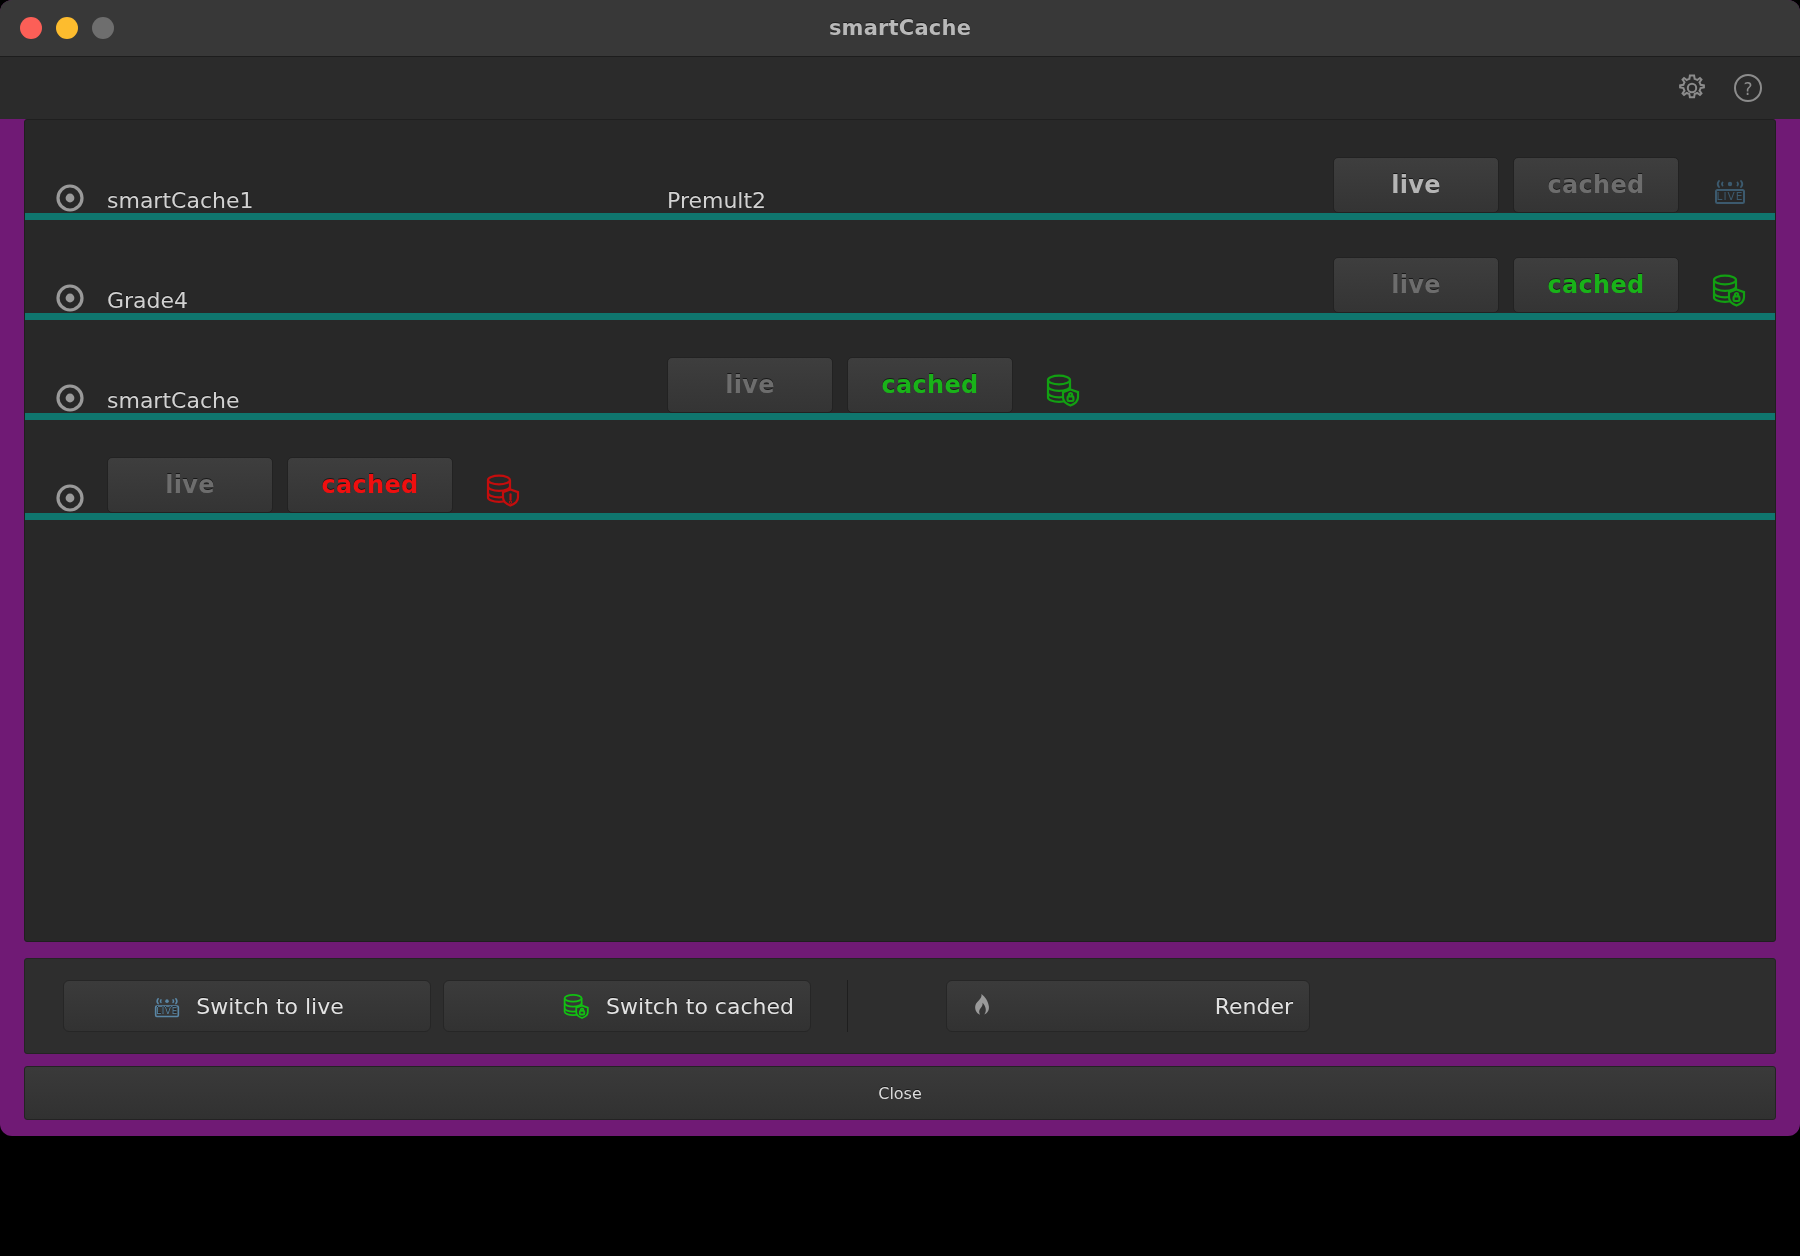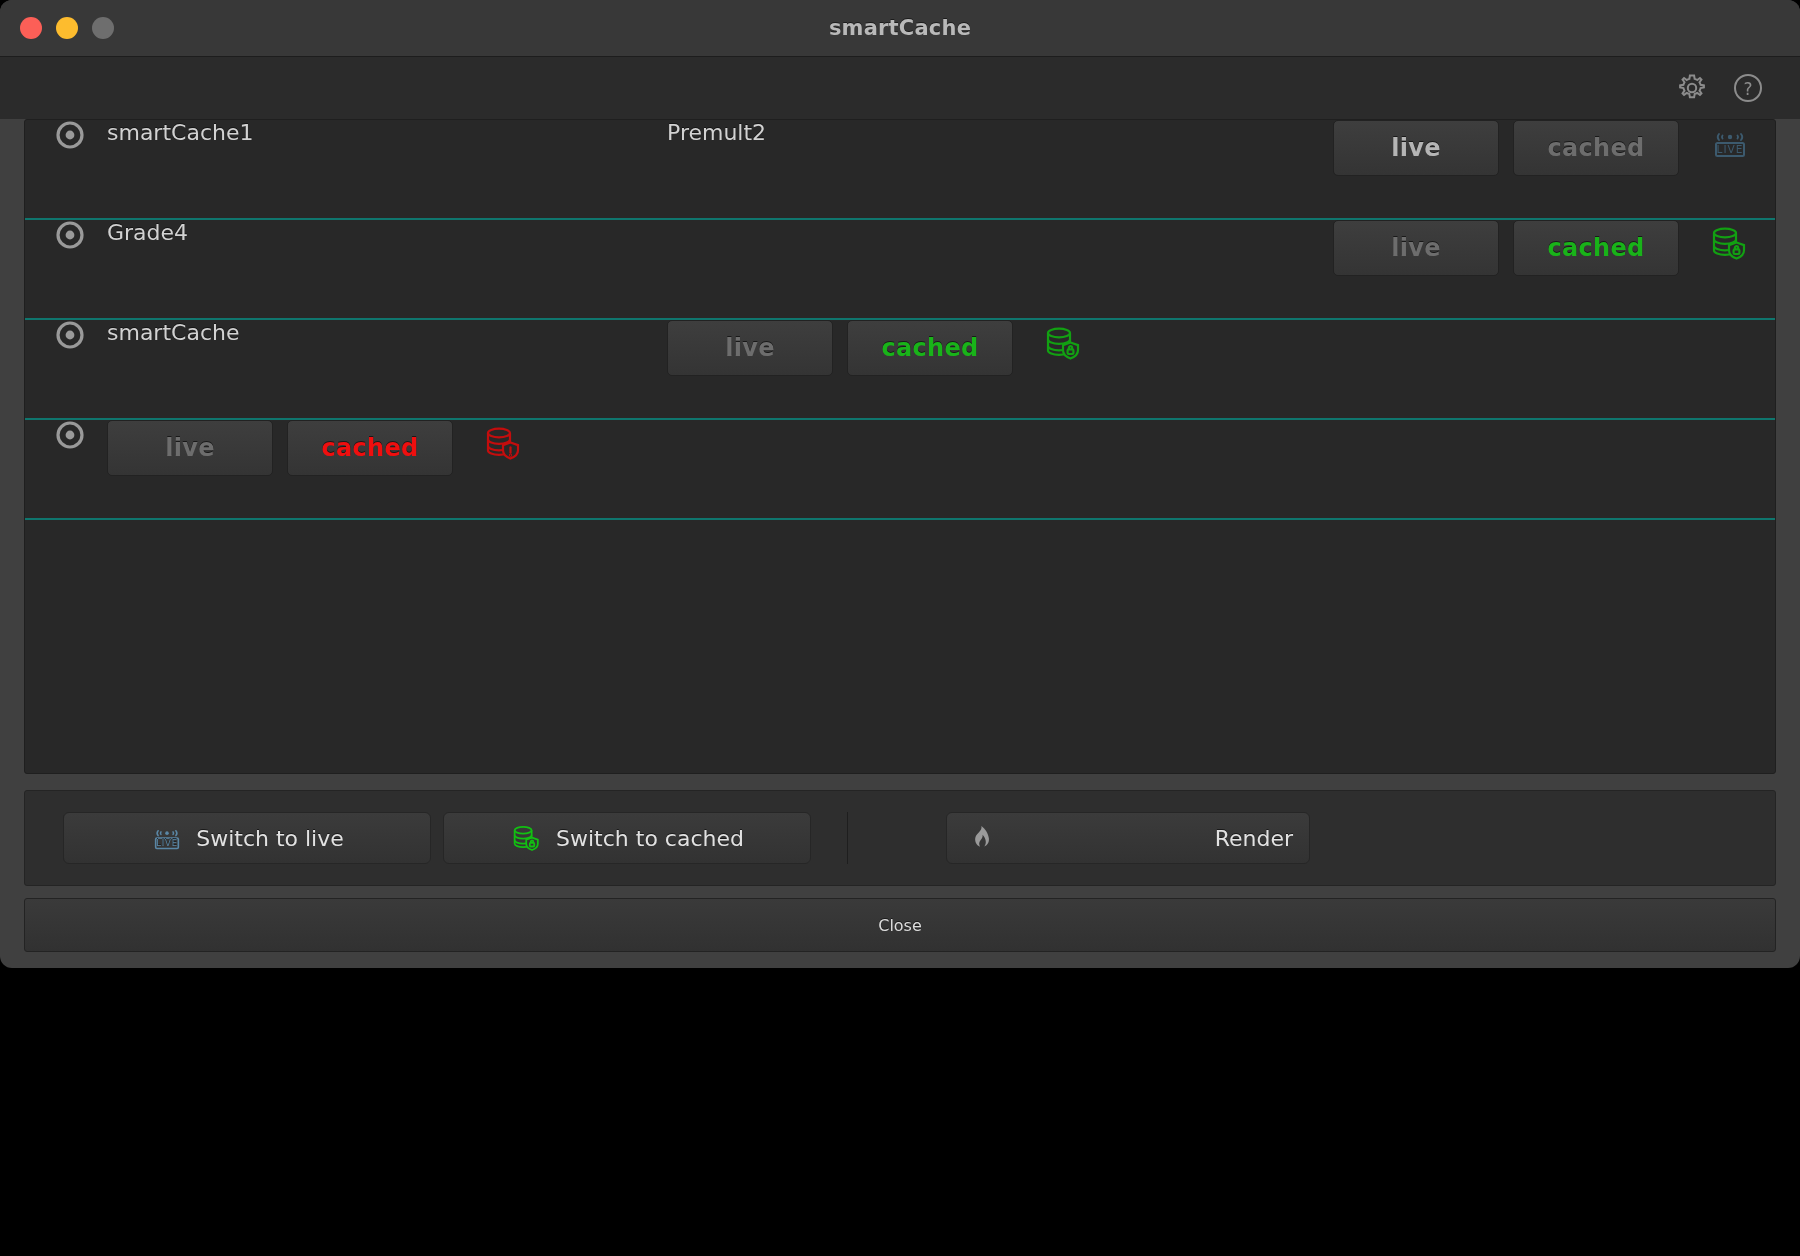--- a/index.html
+++ b/index.html
@@ -1,22 +1,22 @@
 <!DOCTYPE html>
 <html><head>
 <meta charset="utf-8">
 <style>
   html,body{margin:0;padding:0;background:#000;}
   body{width:1800px;height:1256px;overflow:hidden;
        font-family:"DejaVu Sans","Liberation Sans",sans-serif;}
 
   
   .window{
-    position:absolute;left:0;top:0;width:1800px;height:968px;
-    background:#404040;border-radius:12px;overflow:hidden;
+    position:absolute;left:0;top:0;width:1800px;height:1136px;
+    background:#701a75;border-radius:12px;overflow:hidden;
     display:flex;flex-direction:column;
   }
   
   .titlebar{
     height:56px;flex:0 0 56px;background:#383838;
     border-bottom:1px solid #1d1d1d;
     display:flex;align-items:center;position:relative;
   }
   .traffic{display:flex;gap:14px;margin-left:20px;}
   .dot{width:22px;height:22px;border-radius:50%;}
@@ -41,22 +41,22 @@
   
   .list-panel{
     margin:0 24px;flex:1 1 auto;min-height:0;
     background:#282828;
     border:1px solid #1f1f1f;
     border-radius:3px;
     overflow:hidden;
     display:flex;flex-direction:column;
   }
   .row{
-    flex:0 0 100px;height:100px;display:flex;align-items:flex-start;
-    border-bottom:2px solid #0f766e;
+    flex:0 0 100px;height:100px;display:flex;align-items:flex-end;
+    border-bottom:7px solid #0f766e;
     padding:0 0 0 30px;box-sizing:border-box;
   }
   .row:last-of-type{border-bottom:1px solid #323232;}
   .filler{flex:1 1 auto;}
 
   .radio{width:30px;height:30px;flex:0 0 30px;margin-right:22px;}
   .cache-name{
     color:#d2d2d2;font-size:22px;flex:0 0 560px;
     text-shadow:0 -1px 0 #151515;white-space:nowrap;overflow:hidden;
   }
@@ -97,21 +97,21 @@
     background:linear-gradient(#3b3b3b,#323232);
     border:1px solid #262626;
     display:flex;align-items:center;justify-content:center;gap:12px;
     color:#e2e2e2;font-size:22px;box-sizing:border-box;
     text-shadow:0 -1px 0 #191919;padding:0 16px;
   }
   .abtn .lbl{white-space:nowrap;}
   .abtn-icon{width:34px;height:34px;flex:0 0 34px;display:flex;
              align-items:center;justify-content:center;}
   #switch-live-btn{width:368px;margin-left:20px;}
-  #switch-cached-btn{width:368px;margin-left:12px;}
+  #switch-cached-btn{width:368px;margin-left:12px;justify-content:flex-end;}
   .vsep{width:1px;height:52px;background:#1e1e1e;margin:0 28px 0 36px;}
   #render-btn{width:364px;margin-left:70px;justify-content:space-between;}
   #check-btn{width:364px;margin-left:30px;}
 
   
   .close-bar{
     flex:0 0 54px;height:54px;margin:12px 24px 16px 24px;
     background:linear-gradient(#3a3a3a,#313131);
     border:1px solid #232323;border-radius:3px;
     display:flex;align-items:center;justify-content:center;

